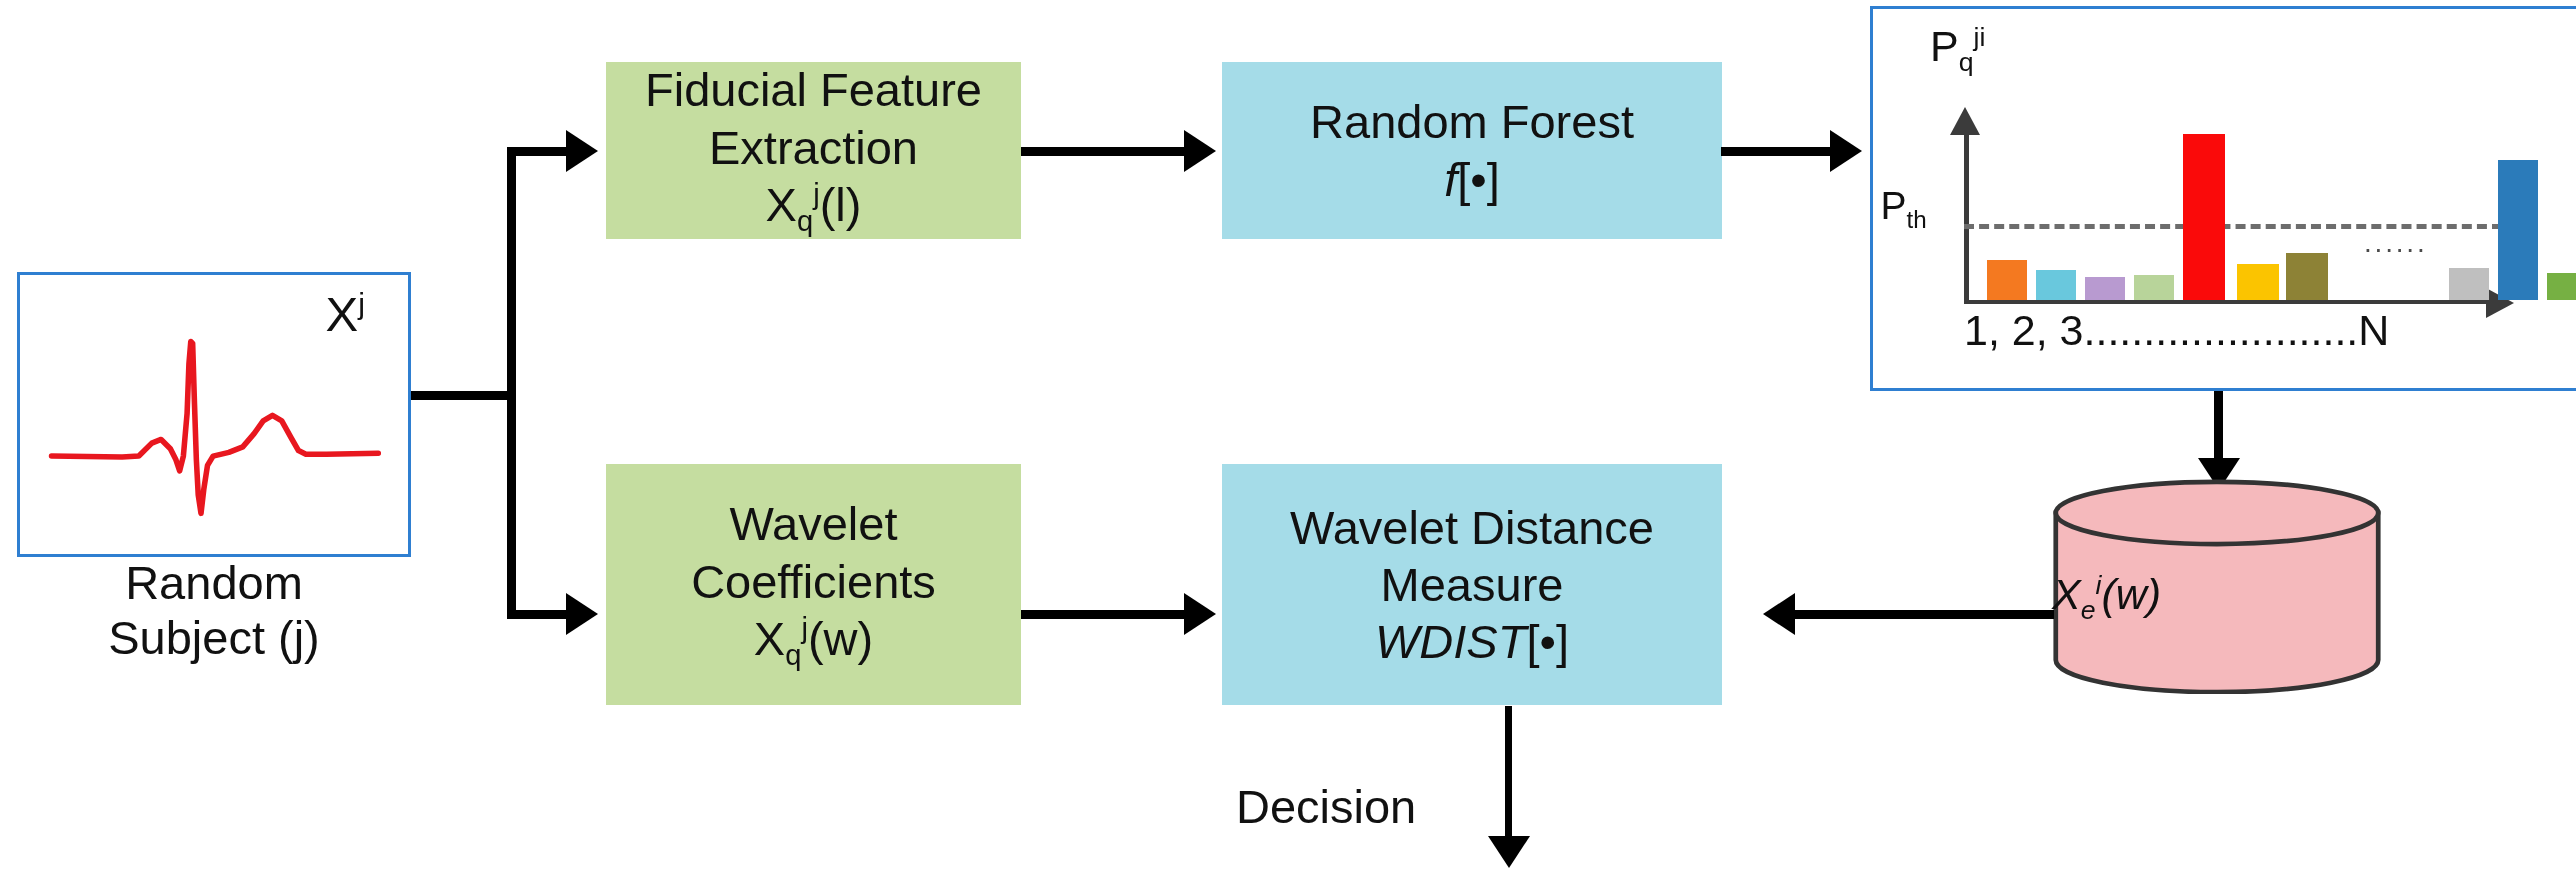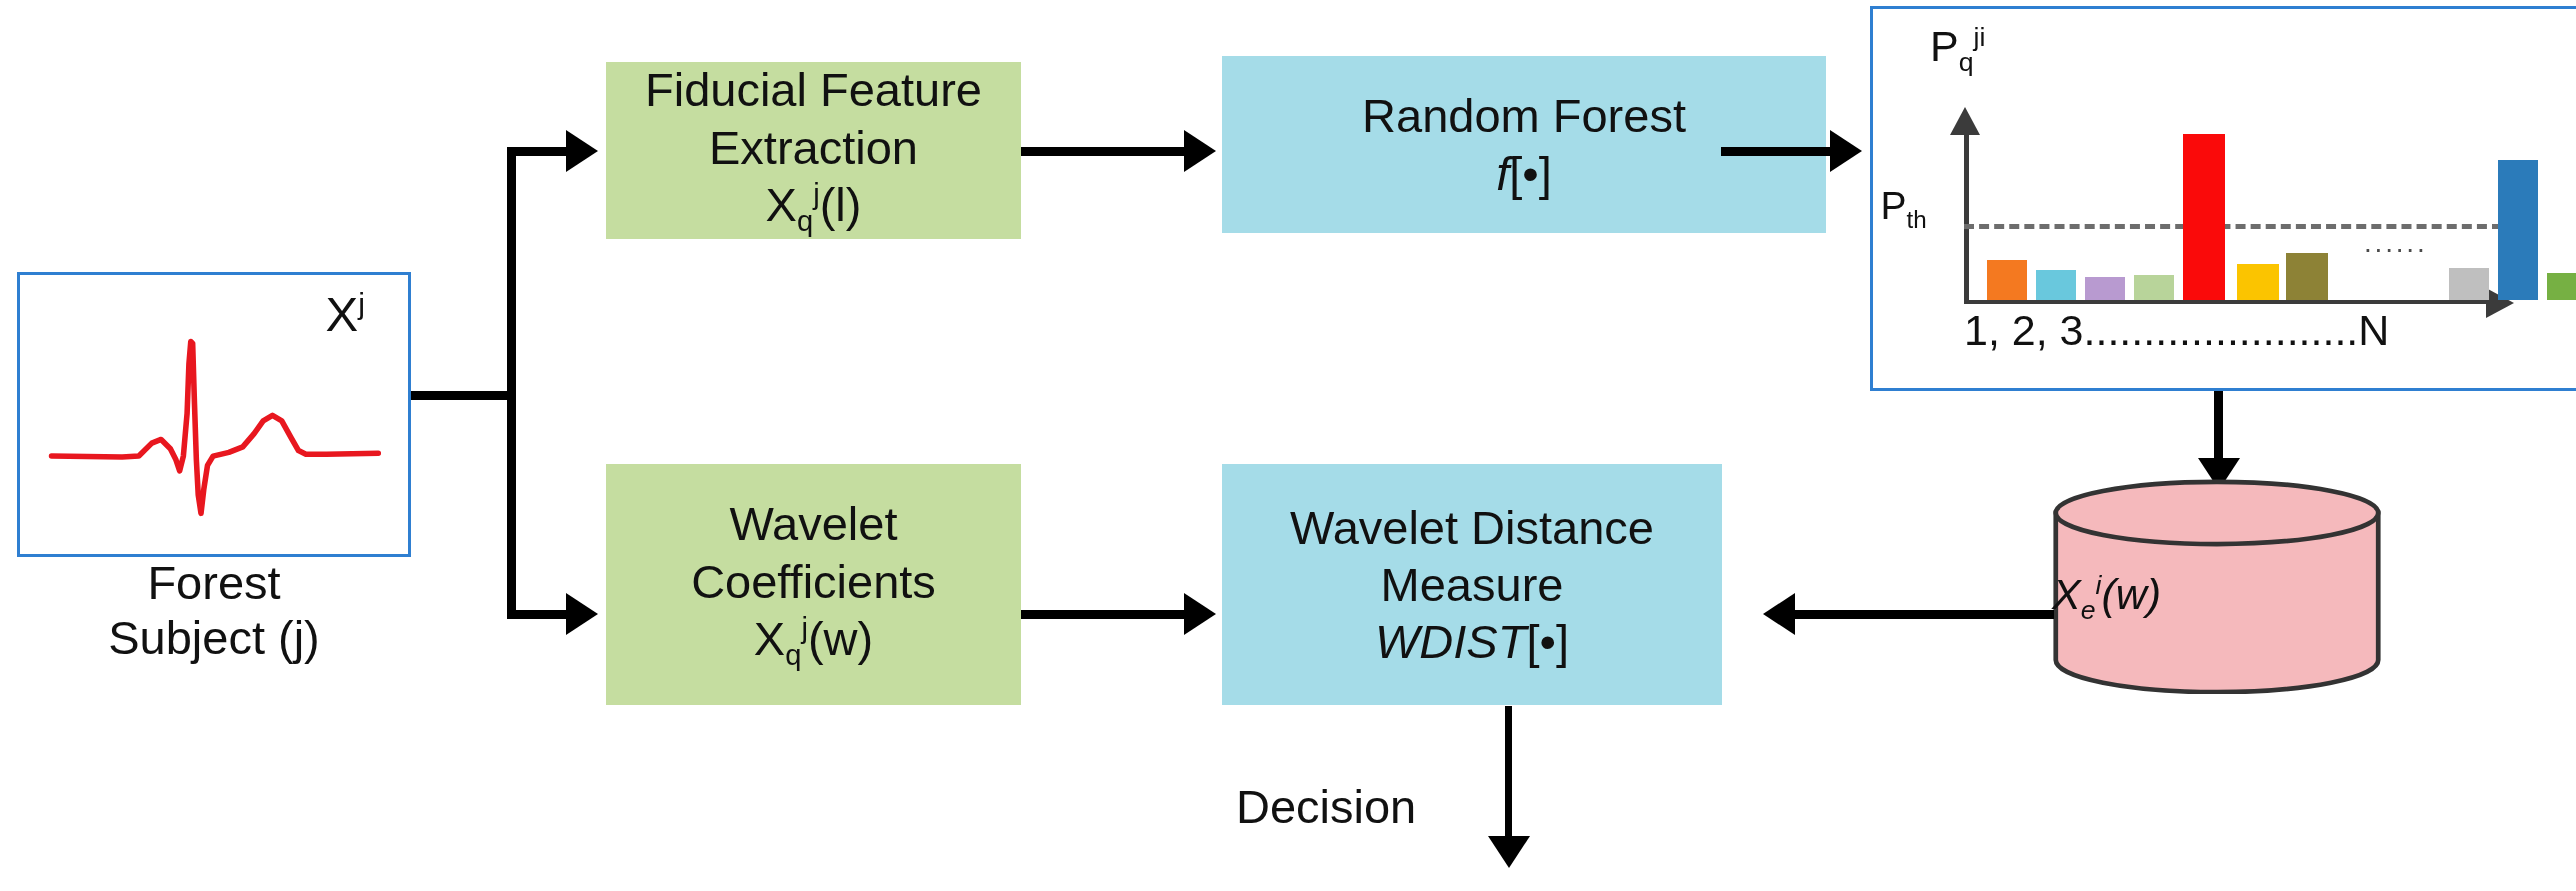--- a/index.html
+++ b/index.html
@@ -94,21 +94,21 @@
     color: #111111;
   }
   .proc-box .ln { display: block; white-space: nowrap; }
   .proc-box sup { font-size: 0.62em; vertical-align: super; }
   .proc-box sub { font-size: 0.62em; vertical-align: sub; }
   .green { background: #c5dda0; }
   .blue  { background: #a5dce8; }
   .ital  { font-style: italic; }
 
   #box-fiducial { left: 606px; top: 62px;  width: 415px; height: 177px; }
-  #box-rf       { left: 1222px; top: 56px; width: 604px; height: 177px; }
+  #box-rf       { left: 1222px; top: 62px; width: 500px; height: 177px; }
   #box-wavelet  { left: 606px; top: 464px; width: 415px; height: 241px; }
   #box-wdist    { left: 1222px; top: 464px; width: 500px; height: 241px; }
 
   
   .chart-panel {
     position: absolute;
     left: 1870px; top: 5.7px;
     width: 816px; height: 385px;
     border: 3.8px solid #2f7fd1;
     background: #ffffff;
@@ -235,21 +235,21 @@
 <div id="canvas">
 
   <div class="ecg-panel">
     <svg viewBox="0 0 418 302" preserveAspectRatio="none">
       <polyline points="34,196 110,197 128,196 142,182 152,178 162,188 168,200 172,212 176,196 180,150 182,96 184,72 186,74 188,140 190,200 192,238 195,258 198,232 202,206 208,196 225,192 240,186 252,172 262,158 272,152 282,158 292,176 300,190 308,194 330,194 386,193" fill="none" stroke="#e8171f" stroke-width="6" stroke-linecap="round" stroke-linejoin="round"></polyline>
     </svg>
     <div class="ecg-label"><span>X</span><sup>j</sup></div>
   </div>
 
   <div class="query-caption">
-    <div>Forest</div>
+    <div>Random</div>
     <div>Subject (j)</div>
   </div>
 
   <div class="line-h" style="left:411px; top:391px; width:104px;"></div>
   <div class="line-v" style="left:507px; top:147px; height:472px;"></div>
   <div class="line-h" style="left:507px; top:147px; width:66px;"></div>
   <div class="arrow-r" style="left:566px; top:130px;"></div>
   <div class="line-h" style="left:507px; top:610px; width:66px;"></div>
   <div class="arrow-r" style="left:566px; top:593px;"></div>
 

